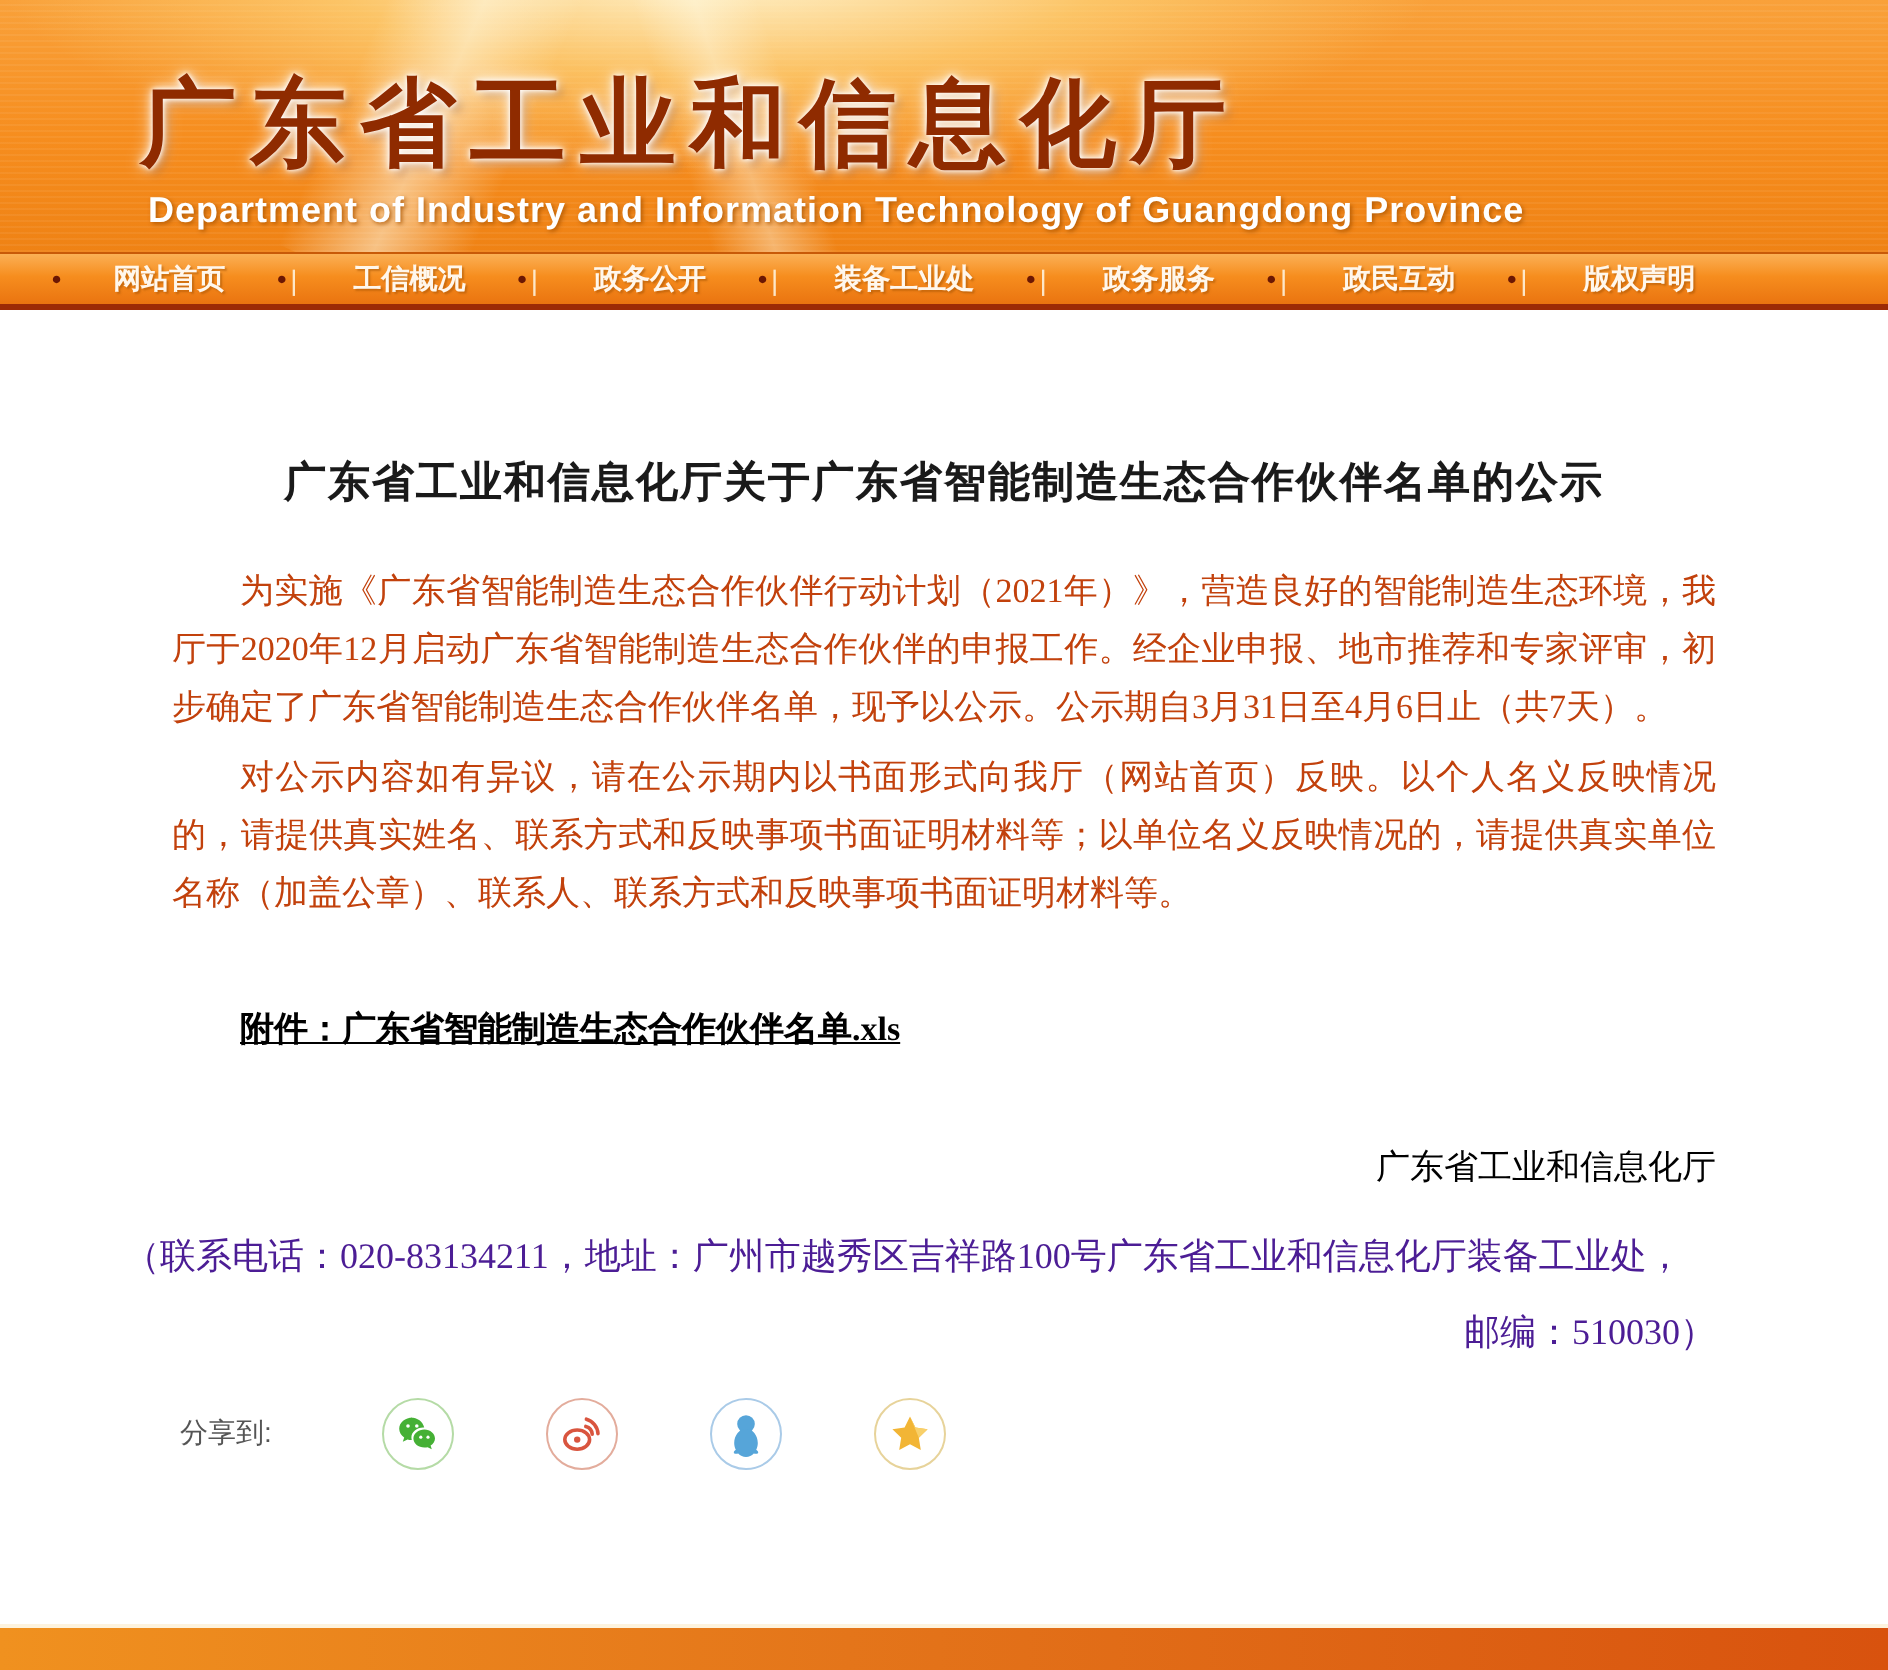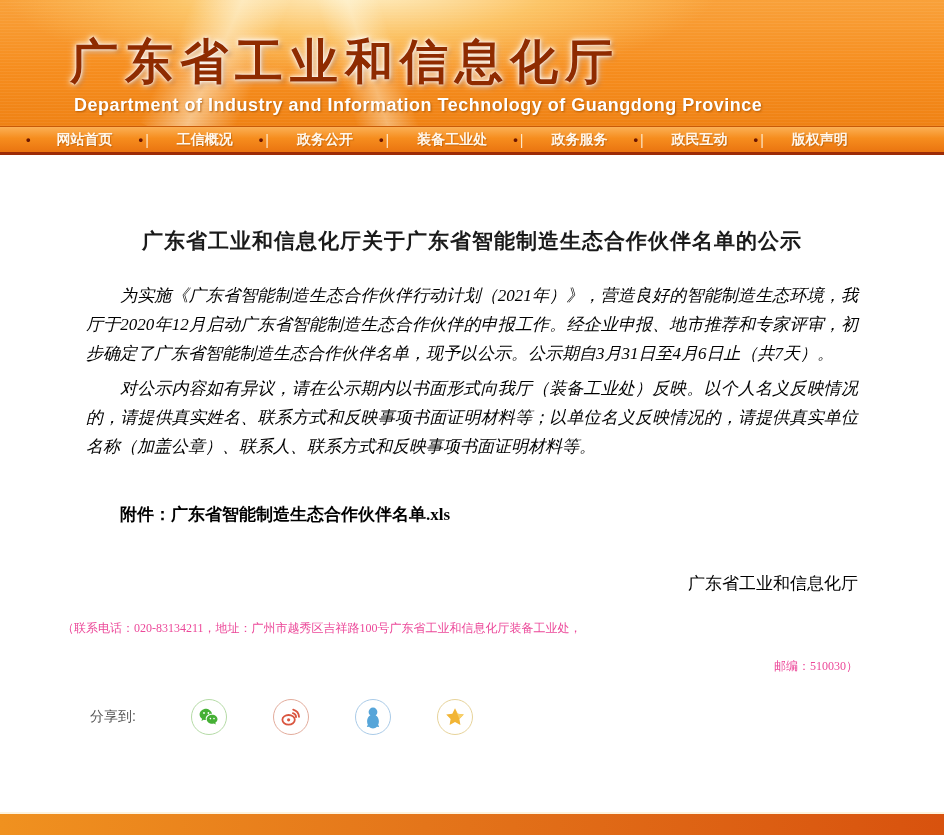--- a/index.html
+++ b/index.html
@@ -75,47 +75,46 @@
     text-align:center;
     font-size:14px; color:#595959;
     font-family:"Liberation Sans", sans-serif;
   }
   .meta-row span { margin:0 4px; }
   .meta-action { cursor:pointer; }
 
   .article-body {
     margin:26px 86px 0 86px;
     font-family:"Liberation Serif", "DejaVu Serif", serif;
-    font-size:17px; color:#000000; line-height:29px;
+    font-size:17px; color:#c2410c; line-height:29px;
     text-align:justify;
-    font-style:italic;
   }
   .para { text-indent:2em; }
   .para + .para { margin-top:6px; }
 
   .attachment-row { margin:42px 86px 0 86px; }
   .attachment-link {
     font-family:"Liberation Serif", "DejaVu Serif", serif;
     font-size:17px; font-weight:bold; color:#000000;
-    cursor:pointer;
+    text-decoration:underline; cursor:pointer;
     margin-left:2em;
   }
 
   .signature-block {
     margin:46px 86px 0 86px;
     text-align:right;
     font-family:"Liberation Serif", "DejaVu Serif", serif;
     font-size:17px; color:#000000;
   }
   .signature-date { margin-top:20px; }
 
   .contact-block {
     margin:20px 86px 0 62px;
     font-family:"Liberation Serif", "DejaVu Serif", serif;
-    font-size:12px; color:#ec4899; line-height:26px;
+    font-size:18px; color:#4c1d95; line-height:26px;
   }
   .contact-line2 { margin-top:12px; margin-left:26px;text-align:right; }
 
   
   .share-row {
     margin:20px 0 0 90px;
     display:flex; align-items:center;gap:43px;
   }
   .share-label { font-size:14px; color:#555555; margin-right:12px; }
   .share-icon {
@@ -168,21 +167,21 @@
   <span class="nav-item">版权声明</span>
 </div>
 
 <div class="content">
 
   <div class="article-title">广东省工业和信息化厅关于广东省智能制造生态合作伙伴名单的公示</div>
 
 
   <div class="article-body">
     <p class="para">为实施《广东省智能制造生态合作伙伴行动计划（2021年）》，营造良好的智能制造生态环境，我厅于2020年12月启动广东省智能制造生态合作伙伴的申报工作。经企业申报、地市推荐和专家评审，初步确定了广东省智能制造生态合作伙伴名单，现予以公示。公示期自3月31日至4月6日止（共7天）。</p>
-    <p class="para">对公示内容如有异议，请在公示期内以书面形式向我厅（装备工业处）反映。以个人名义反映情况的，请提供真实姓名、联系方式和反映事项书面证明材料等；以单位名义反映情况的，请提供真实单位名称（加盖公章）、联系人、联系方式和反映事项书面证明材料等。</p>
+    <p class="para">对公示内容如有异议，请在公示期内以书面形式向我厅（网站首页）反映。以个人名义反映情况的，请提供真实姓名、联系方式和反映事项书面证明材料等；以单位名义反映情况的，请提供真实单位名称（加盖公章）、联系人、联系方式和反映事项书面证明材料等。</p>
   </div>
 
   <div class="attachment-row">
     <span class="attachment-link">附件：广东省智能制造生态合作伙伴名单.xls</span>
   </div>
 
   <div class="signature-block">
     <div>广东省工业和信息化厅</div>
   </div>
 

